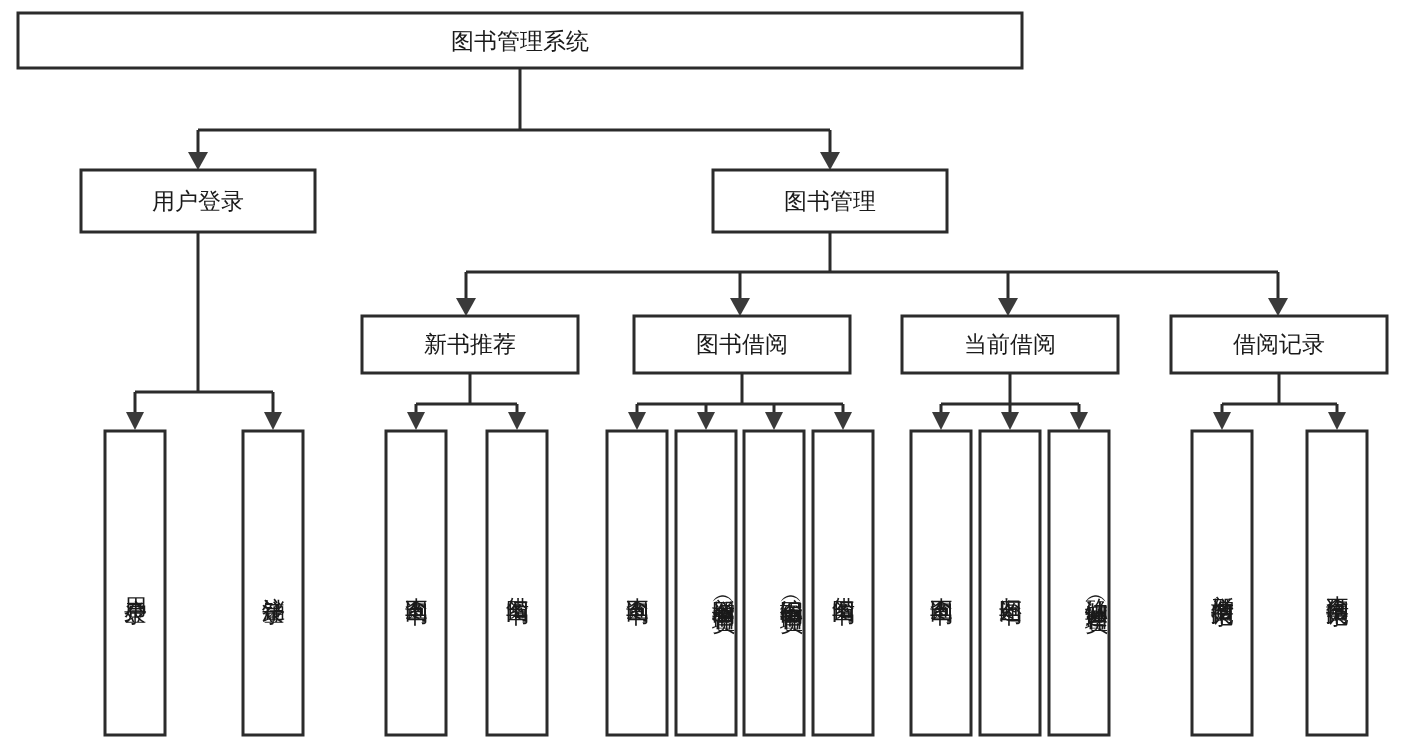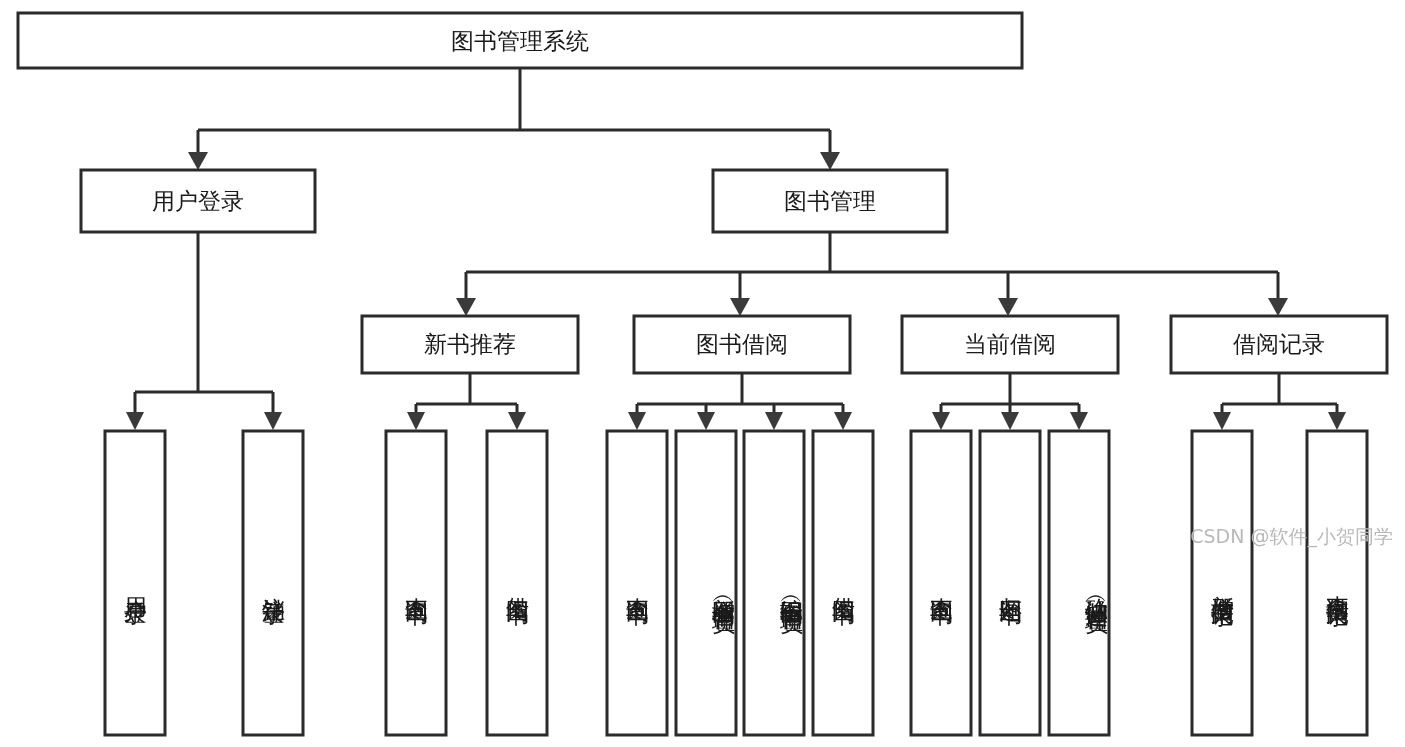--- a/index.html
+++ b/index.html
@@ -225,14 +225,13 @@
   <div class="node-label-v" style="left:744px;top:431px;width:60px;height:304px;align-items:flex-start;padding-top:12px;box-sizing:border-box;">编辑图书（管理员）</div>
   <div class="node-label-v" style="left:813px;top:431px;width:60px;height:304px;">借阅图书</div>
 
   <div class="node-label-v" style="left:911px;top:431px;width:60px;height:304px;">查询图书</div>
   <div class="node-label-v" style="left:980px;top:431px;width:60px;height:304px;">归还图书</div>
   <div class="node-label-v" style="left:1049px;top:431px;width:60px;height:304px;align-items:flex-start;padding-top:12px;box-sizing:border-box;">确认归还（管理员）</div>
 
   <div class="node-label-v" style="left:1192px;top:431px;width:60px;height:304px;">新增借阅记录</div>
   <div class="node-label-v" style="left:1307px;top:431px;width:60px;height:304px;">查询借阅记录</div>
 
-  <div class="watermark">CSDN @软件_小贺同学</div>
 </div>
 
 </body></html>

